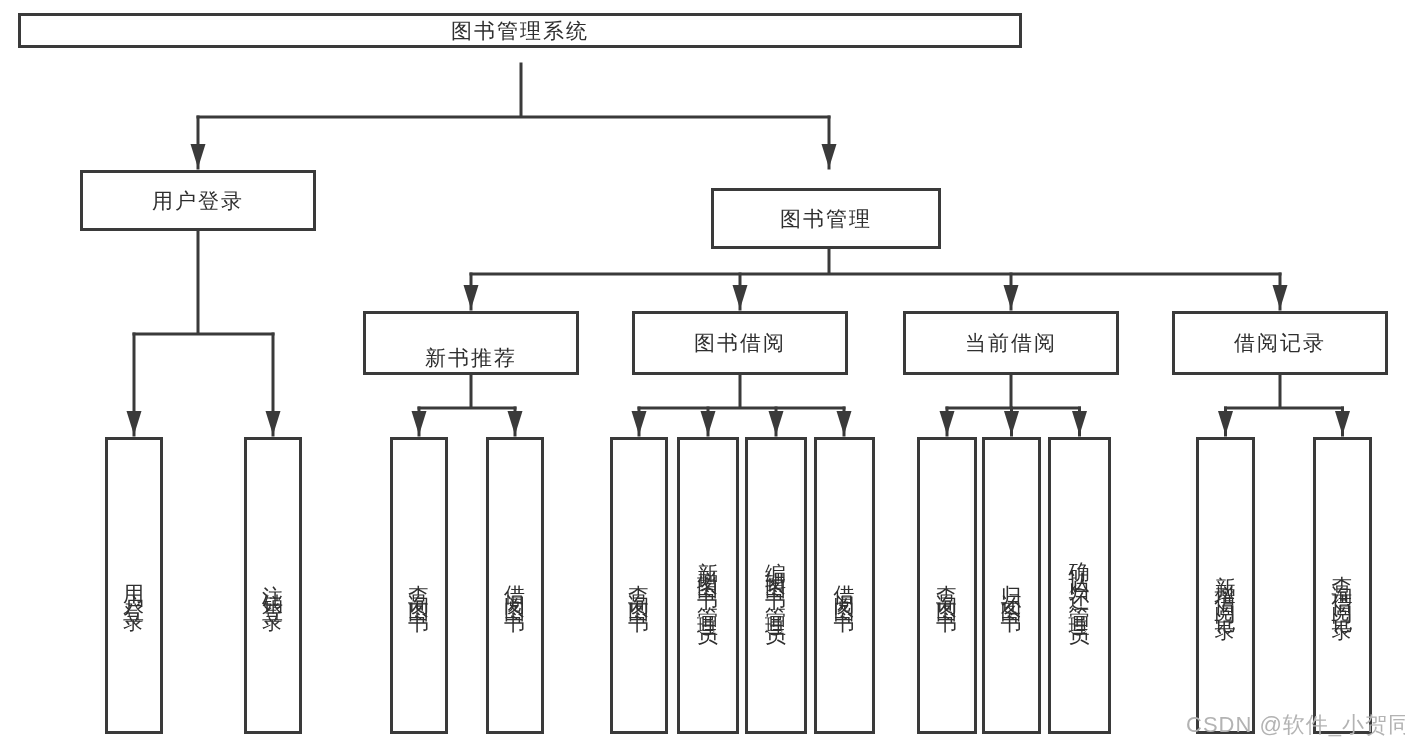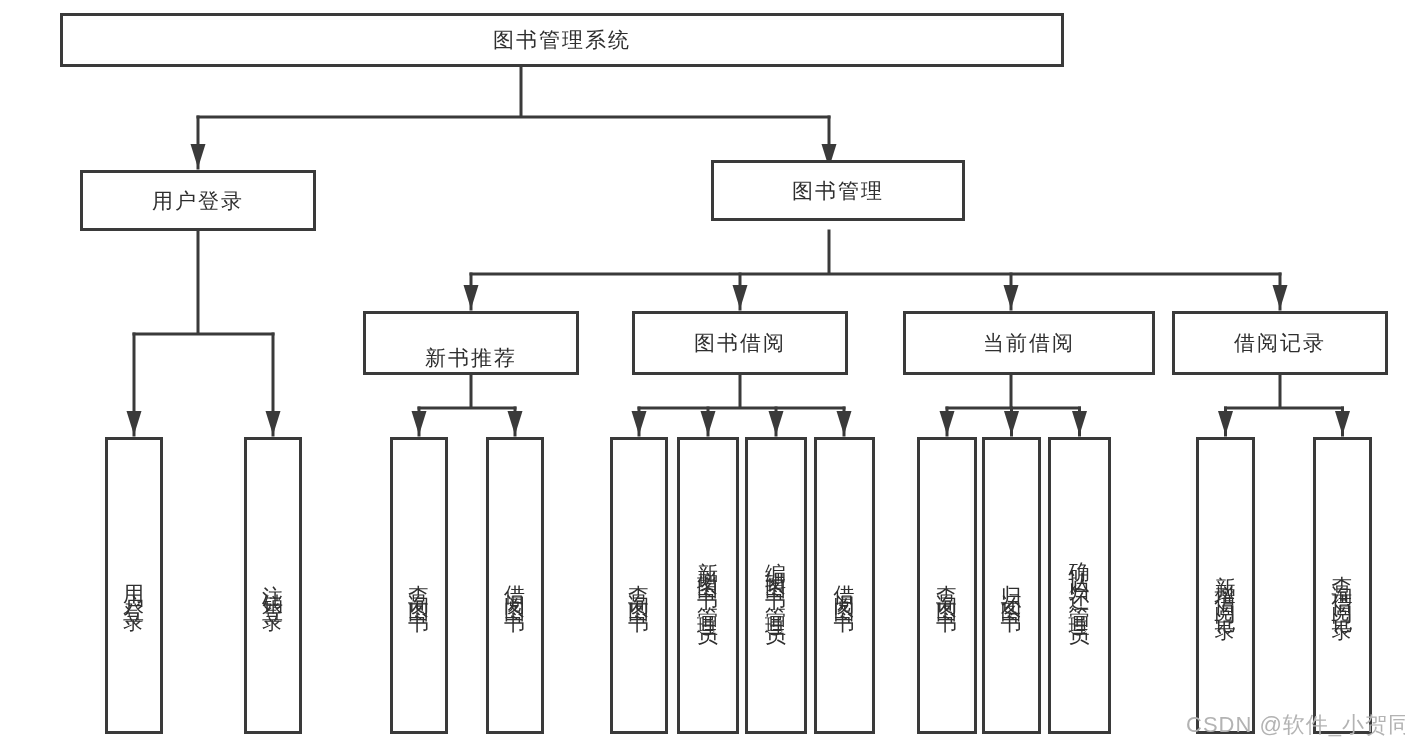--- a/index.html
+++ b/index.html
@@ -36,26 +36,26 @@
     font-size: 21px;
     color: #2f2f2f;
   }
   .vtext {
     writing-mode: vertical-rl;
     text-orientation: mixed;
     letter-spacing: 9px;
     line-height: 1;
   }
   
-  #root-box { left: 18px;  top: 13px;  width: 1004px; height: 54px; margin-left: 42px; }
+  #root-box { left: 18px;  top: 13px;  width: 1004px; height: 35px; }
   #l2a { left: 80px;  top: 170px; width: 236px; height: 61px; }
-  #l2b { left: 711px; top: 160px; width: 254px; height: 61px; align-items: center; }
+  #l2b { left: 711px; top: 188px; width: 230px; height: 61px; align-items: center; }
   #l3a { left: 363px;  top: 311px; width: 216px; height: 64px; align-items: flex-end; }
   #l3b { left: 632px;  top: 311px; width: 216px; height: 64px; }
-  #l3c { left: 903px;  top: 311px; width: 252px; height: 64px; }
+  #l3c { left: 903px;  top: 311px; width: 216px; height: 64px; }
   #l3d { left: 1172px; top: 311px; width: 216px; height: 64px; }
   .leaf { top: 437px; height: 297px; }
   #g1c1 { left: 105px;  width: 58px; }
   #g1c2 { left: 244px;  width: 58px; }
   #g2c1 { left: 390px;  width: 58px; }
   #g2c2 { left: 486px;  width: 58px; }
   #g3c1 { left: 610px;  width: 58px; }
   #g3c2 { left: 677px;  width: 62px; }
   #g3c3 { left: 745px;  width: 62px; }
   #g3c4 { left: 814px;  width: 61px; }

